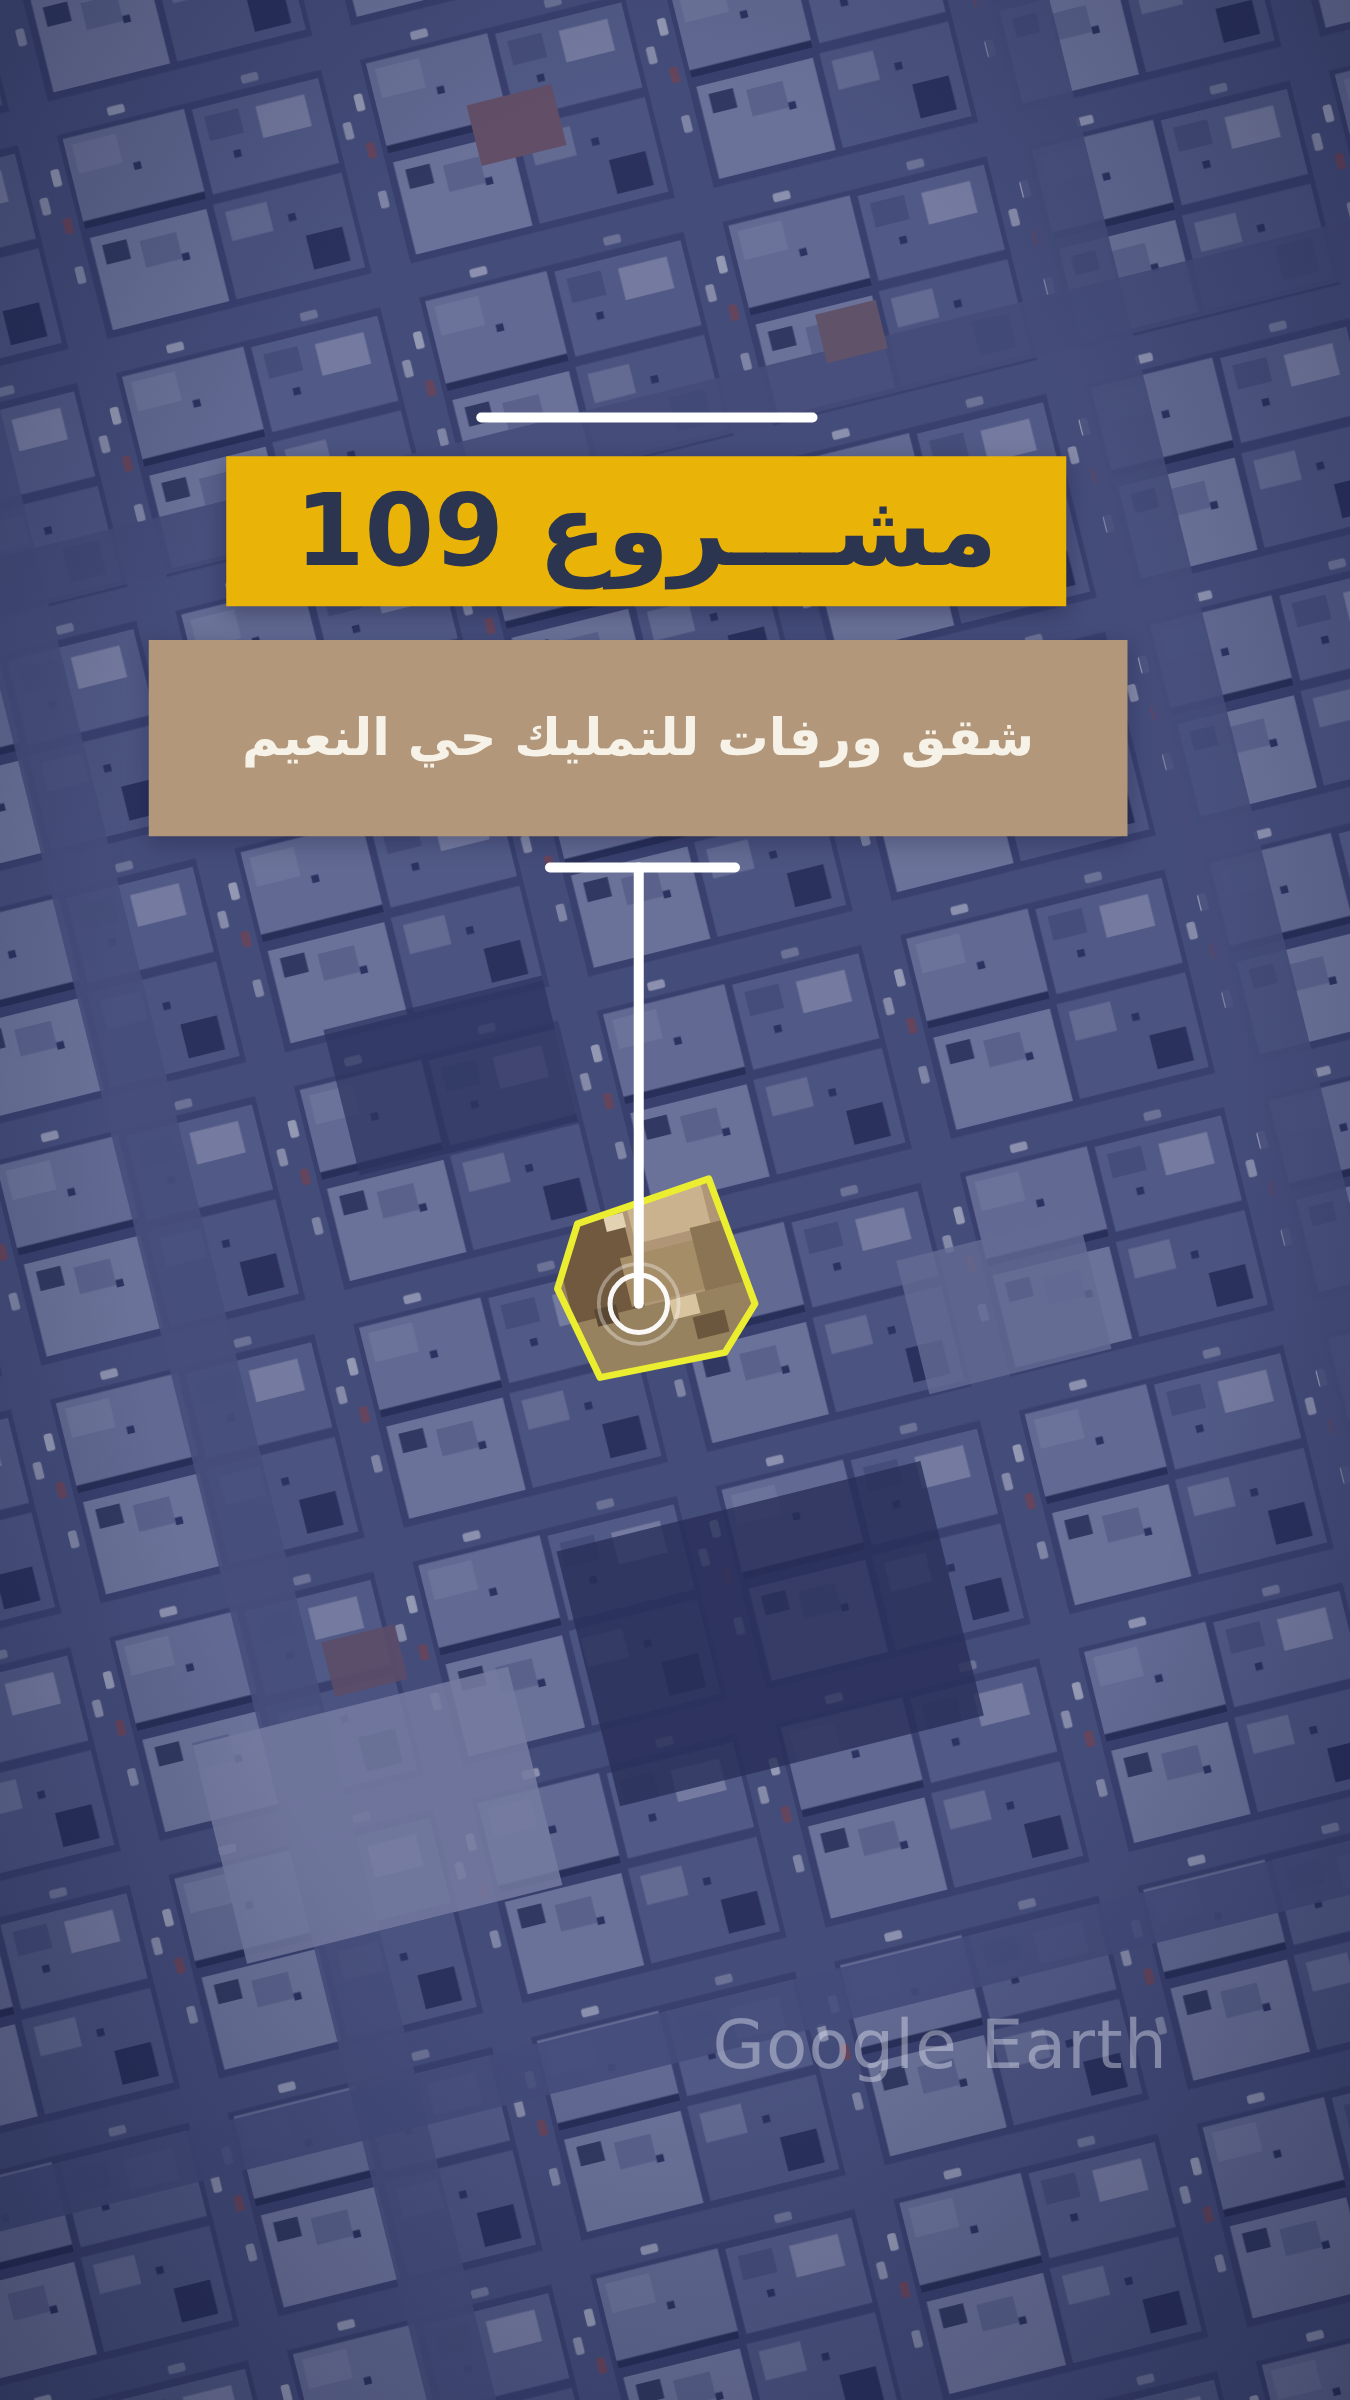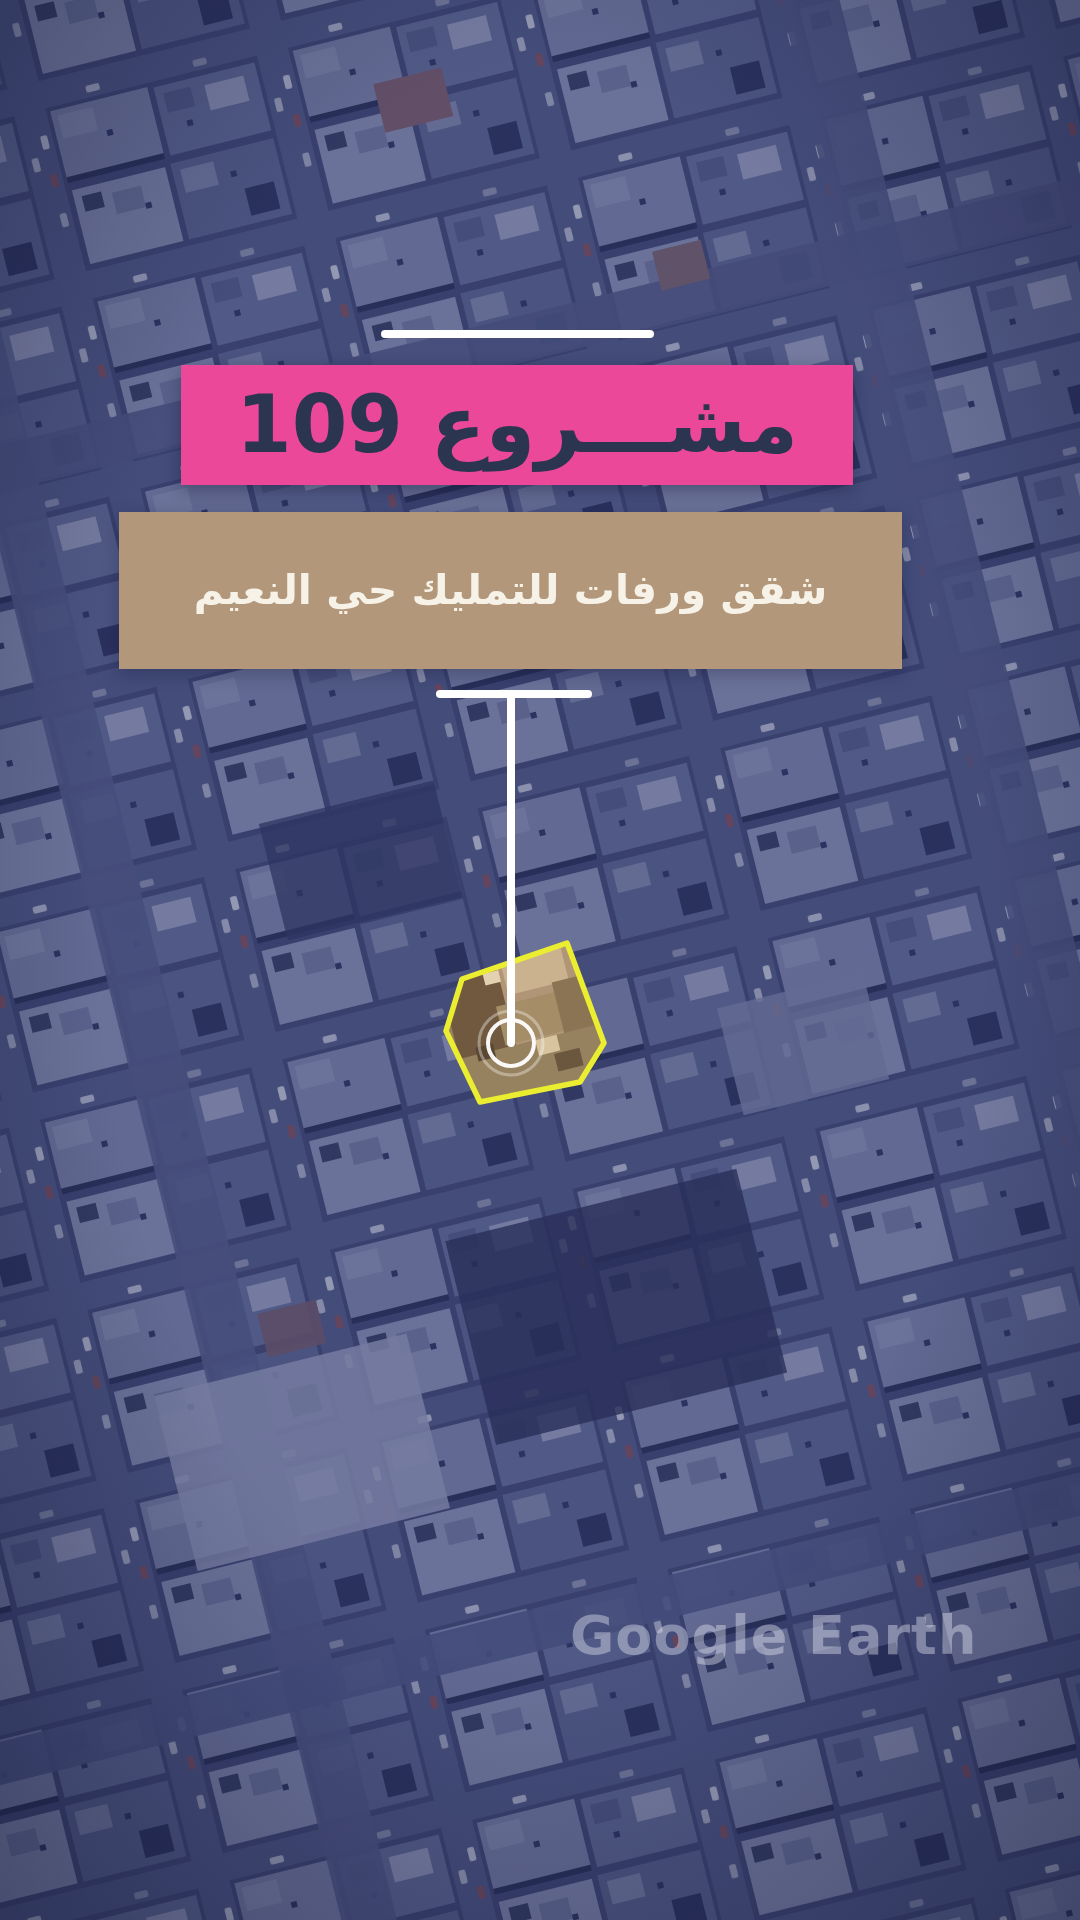--- a/index.html
+++ b/index.html
@@ -7,33 +7,33 @@
     position:relative;width:1080px;height:1920px;overflow:hidden;
     background:#3c4372;font-family:"DejaVu Sans",sans-serif;
   }
   #map-svg{position:absolute;left:0;top:0;width:1080px;height:1920px;display:block;}
   .banner{
     position:absolute;display:flex;align-items:center;justify-content:center;
     text-align:center;direction:rtl;
   }
   #title-banner{
     left:181px;top:365px;width:672px;height:120px;
-    background:#ec4899;color:#2c3550;font-size:80px;font-weight:bold;
+    background:#eab308;color:#2c3550;font-size:80px;font-weight:bold;
     box-shadow:0 5px 16px rgba(8,12,35,.32);
     line-height:1;
   }
   #subtitle-banner{
     left:119px;top:512px;width:783px;height:157px;
     background:#b2977a;color:#f7f2e8;font-size:41px;font-weight:bold;
     box-shadow:0 5px 16px rgba(8,12,35,.25);
     white-space:nowrap;line-height:1;
   }
   #watermark{
     position:absolute;left:570px;top:1604px;
-    font-size:54px;font-weight:700;letter-spacing:1px;
+    font-size:54px;font-weight:400;letter-spacing:1px;
     color:rgba(235,238,248,0.40);
     font-family:"DejaVu Sans",sans-serif;
   }
 </style>
 </head>
 <body>
 
 <div id="stage">
 
   <svg id="map-svg" viewBox="0 0 1080 1920" xmlns="http://www.w3.org/2000/svg" aria-hidden="true">

